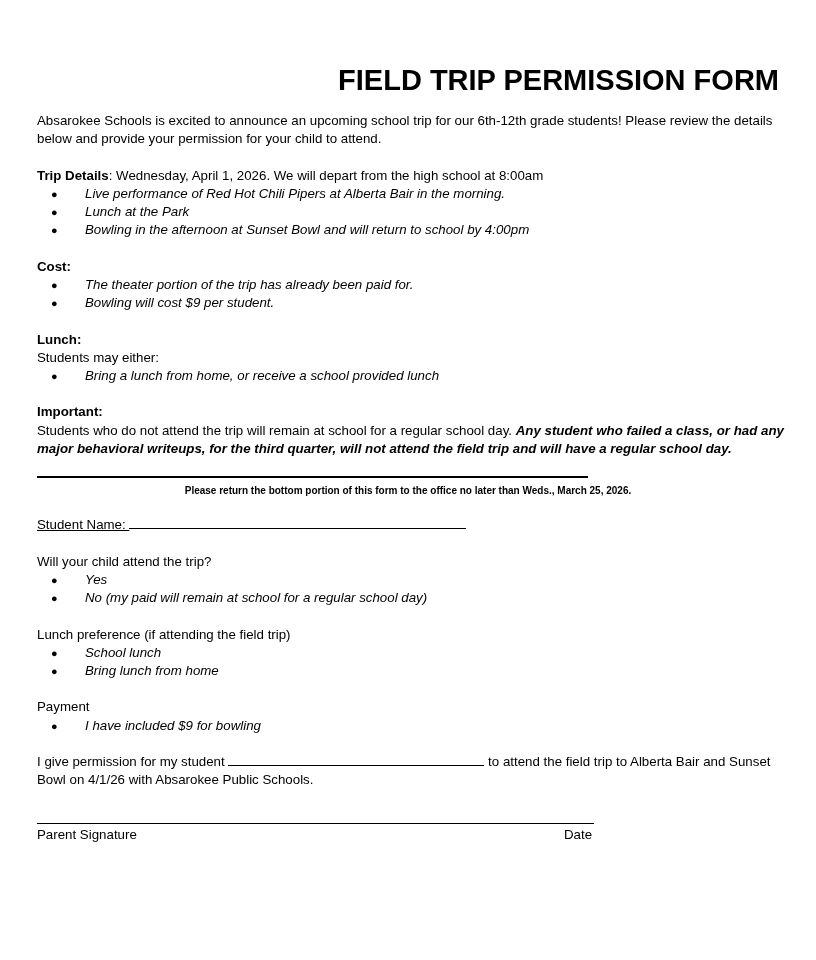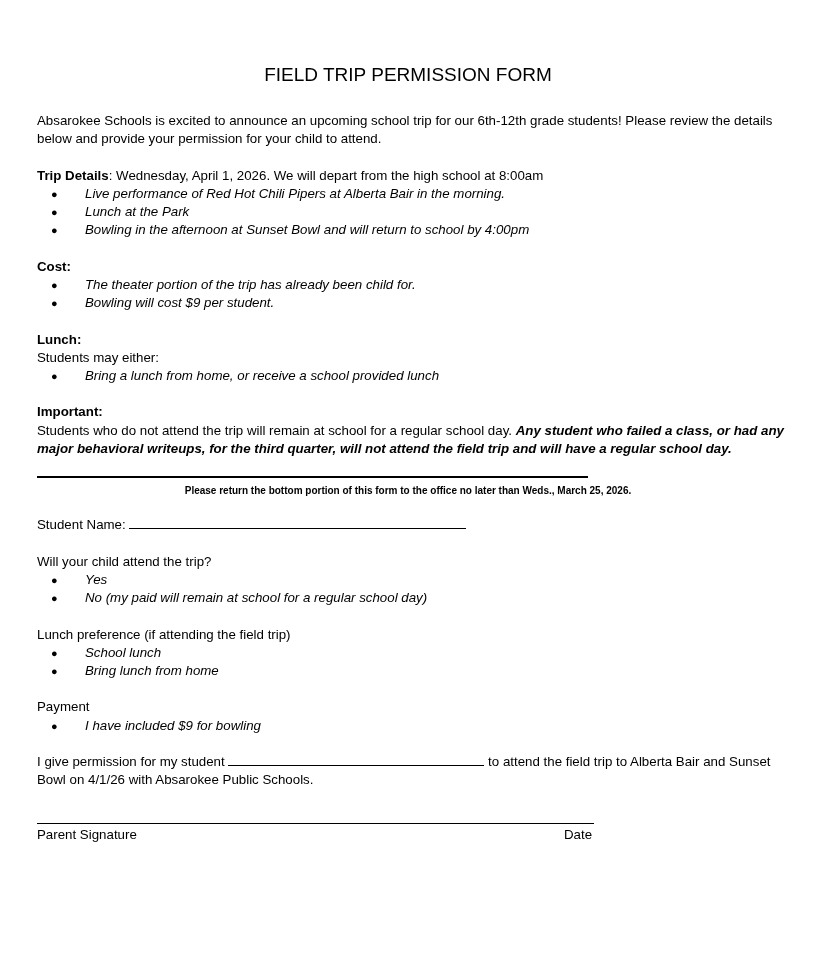--- a/index.html
+++ b/index.html
@@ -1,18 +1,18 @@
 <!DOCTYPE html>
 <html><head>
 <meta charset="utf-8">
 <style>
   html, body { margin: 0; padding: 0; background: #ffffff; }
   body { width: 816px; height: 960px; position: relative; font-family: "Liberation Sans", sans-serif; color: #000; font-size: 13.3px; overflow: hidden; }
   .page { position: absolute; left: 37px; top: 0; width: 745px; }
-  .title { position: absolute; left: 0; width: 742px; top: 64px; text-align: center; font-weight: normal; font-size: 19px; letter-spacing: 0px; }
+  .title { position: absolute; left: 0; width: 742px; top: 64px; text-align: right; font-weight: bold; font-size: 29px; letter-spacing: 0px; }
   .line { position: absolute; left: 0; white-space: nowrap; line-height: 18px; }
   .bold { font-weight: bold; }
   .bi { font-weight: bold; font-style: italic; }
   .bullet-row { position: absolute; left: 0; white-space: nowrap; line-height: 18px; }
   .bullet { position: absolute; left: 14px; top: 0; font-size: 11px; }
   .btext { position: absolute; left: 48px; top: 0; white-space: nowrap; font-style: italic; }
   .sep { position: absolute; left: 0; top: 476px; width: 551px; height: 0; border-top: 2px solid #000; }
   .notice { position: absolute; left: 0; width: 742px; top: 482px; text-align: center; font-weight: bold; font-size: 10px; line-height: 18px; }
   .blank { display: inline-block; border-bottom: 1px solid #000; height: 12px; vertical-align: baseline; }
   .sigline { position: absolute; left: 0; top: 823px; width: 557px; border-top: 1px solid #000; }
@@ -39,21 +39,21 @@
     <span class="btext">Lunch at the Park</span>
   </div>
   <div class="bullet-row" style="top:221px;">
     <span class="bullet">●</span>
     <span class="btext">Bowling in the afternoon at Sunset Bowl and will return to school by 4:00pm</span>
   </div>
 
   <div class="line bold" style="top:258px;">Cost:</div>
   <div class="bullet-row" style="top:276px;">
     <span class="bullet">●</span>
-    <span class="btext">The theater portion of the trip has already been child for.</span>
+    <span class="btext">The theater portion of the trip has already been paid for.</span>
   </div>
   <div class="bullet-row" style="top:294px;">
     <span class="bullet">●</span>
     <span class="btext">Bowling will cost $9 per student.</span>
   </div>
 
   <div class="line bold" style="top:331px;">Lunch:</div>
   <div class="line" style="top:349px;">Students may either:</div>
   <div class="bullet-row" style="top:367px;">
     <span class="bullet">●</span>
@@ -62,21 +62,21 @@
 
   <div class="line bold" style="top:403px;">Important:</div>
   <div class="line" style="top:422px;">
     <span>Students who do not attend the trip will remain at school for a regular school day. </span><span class="bi">Any student who failed a class, or had any</span>
   </div>
   <div class="line bi" style="top:440px;">major behavioral writeups, for the third quarter, will not attend the field trip and will have a regular school day.</div>
 
   <div class="sep"></div>
   <div class="notice">Please return the bottom portion of this form to the office no later than Weds., March 25, 2026.</div>
 
-  <div class="line" style="top:516px;">
+  <div class="line" style="top:516px;text-decoration:underline;">
     <span>Student Name: </span><span class="blank" style="width:337px;"></span>
   </div>
 
   <div class="line" style="top:553px;">Will your child attend the trip?</div>
   <div class="bullet-row" style="top:571px;">
     <span class="bullet">●</span>
     <span class="btext">Yes</span>
   </div>
   <div class="bullet-row" style="top:589px;">
     <span class="bullet">●</span>

